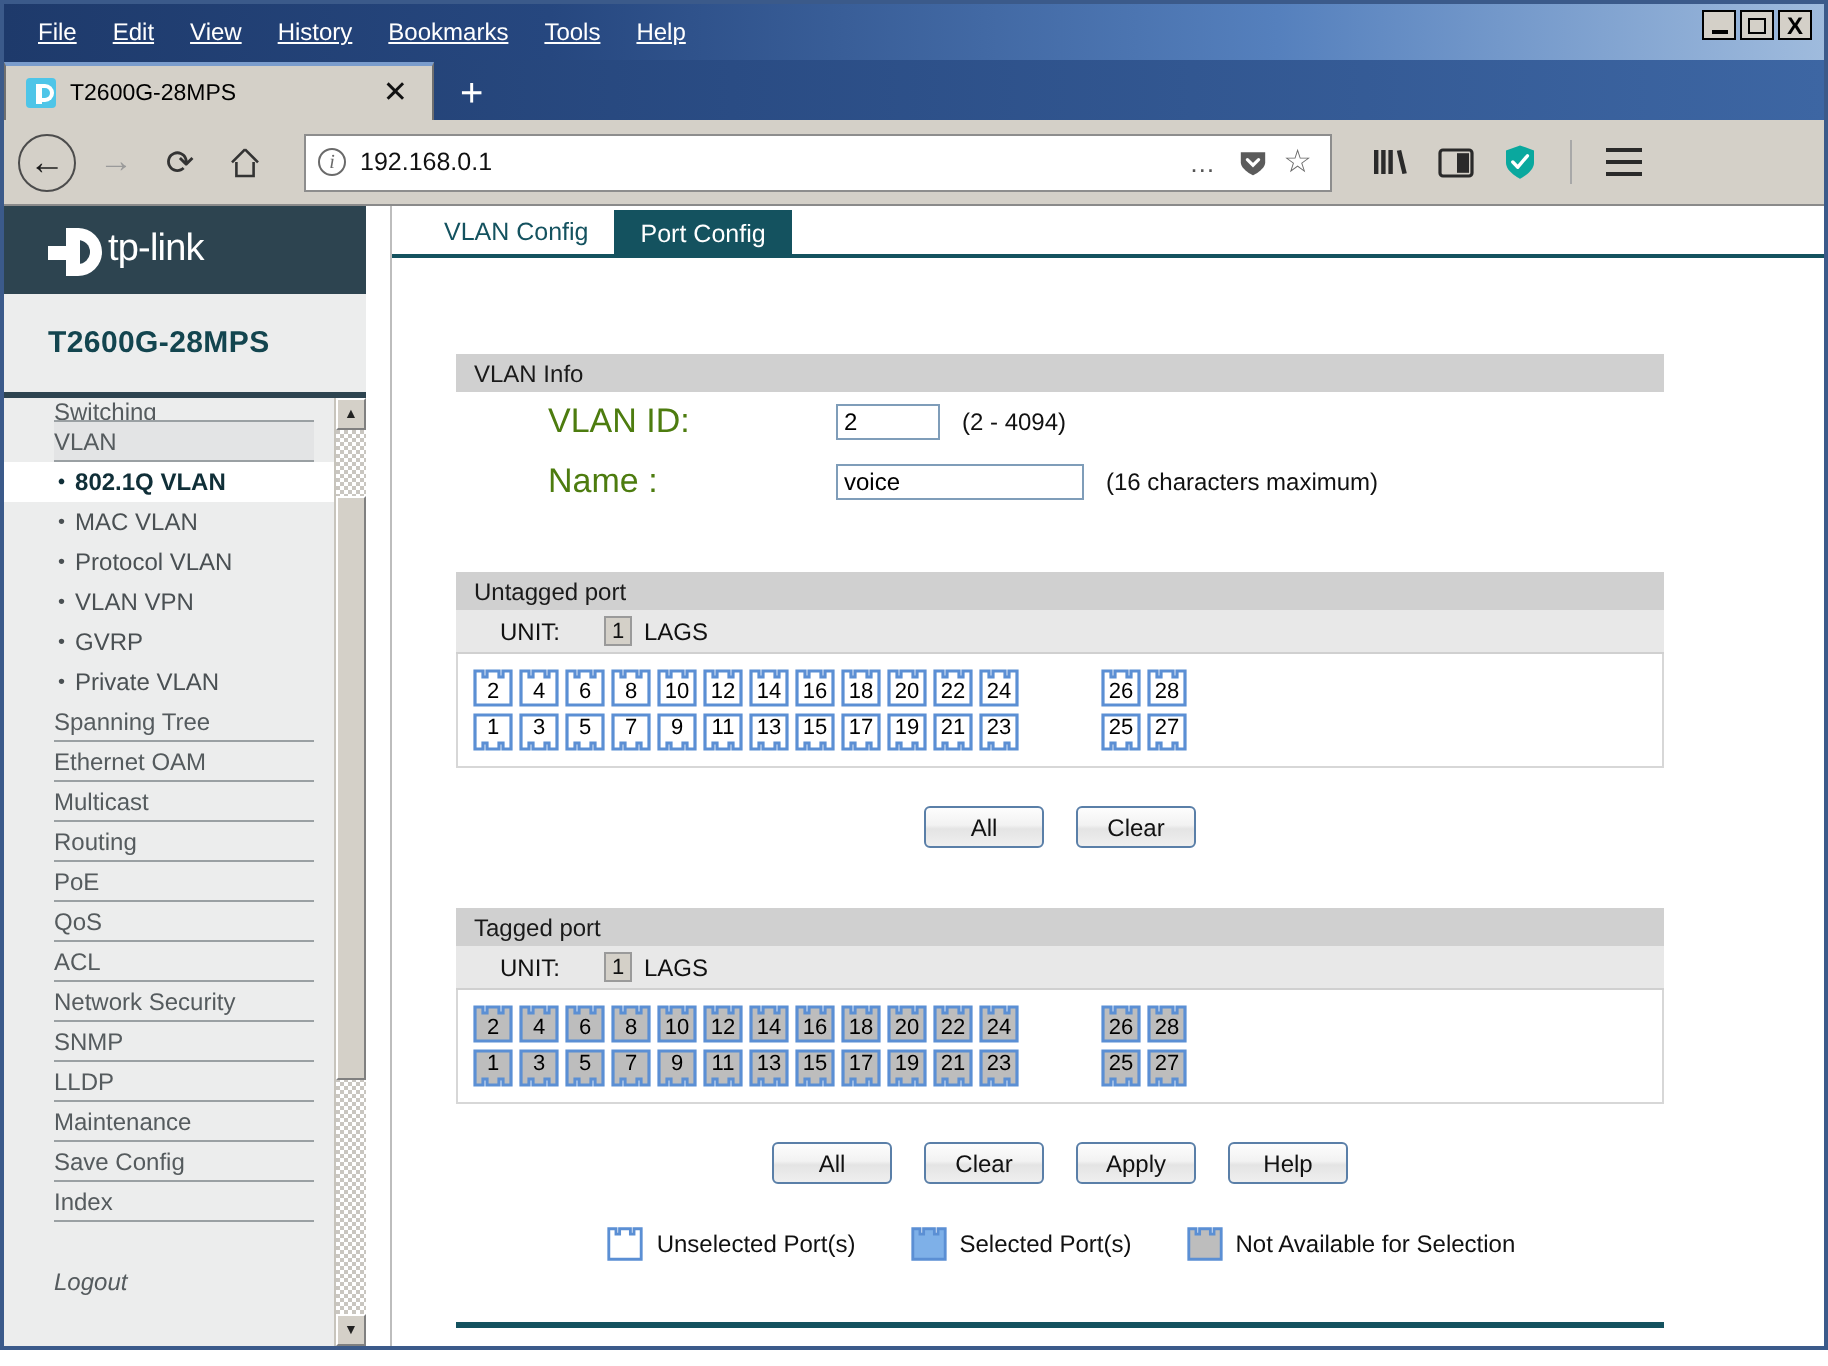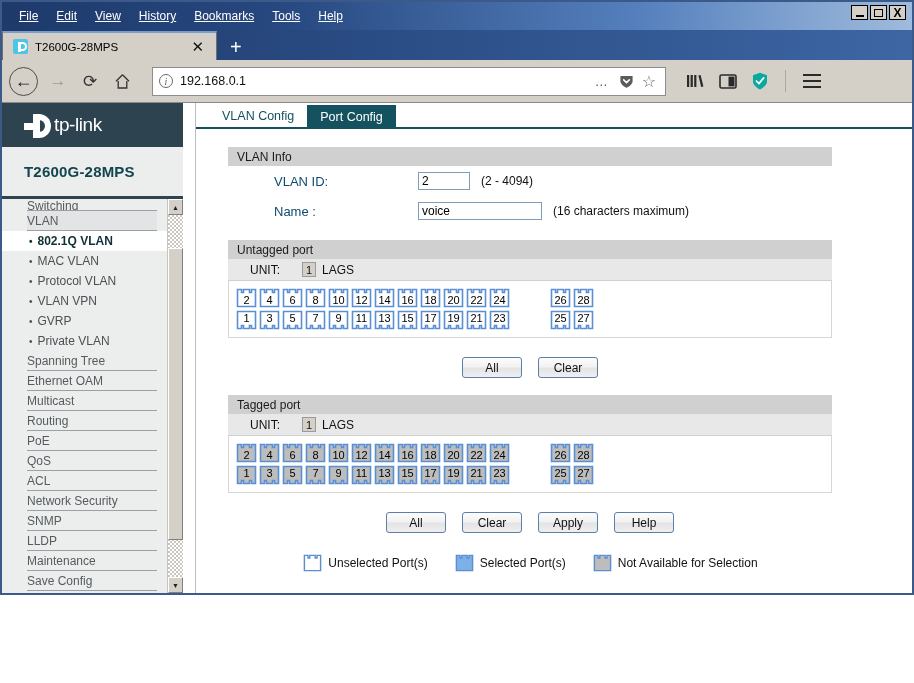--- a/index.html
+++ b/index.html
@@ -6,21 +6,21 @@
   html, body { margin:0; padding:0; }
   body {
     width:914px; height:683px;
     font-family:"Liberation Sans", sans-serif;
     font-size:12px;
     background:#ffffff;
     overflow:hidden;
   }
 
   
-  .window { width:914px; height:595px; position:relative; background:#d4d0c8;
+  .window { width:914px; height:675px; position:relative; background:#d4d0c8;
             border:2px solid #3b5a8a; }
 
   .menubar {
     height:28px;
     background:linear-gradient(to right,#1e3a6b 0%,#26477f 30%,#5580bd 70%,#9fbbdd 100%);
     display:flex; align-items:center; padding-left:8px; position:relative;
   }
   .menu-item { color:#ffffff; font-size:12px; padding:2px 9px; cursor:default; }
   .menu-item u { text-decoration:underline; }
   .wbtns { position:absolute; right:6px; top:3px; display:flex; gap:2px; }
@@ -139,24 +139,24 @@
   .tabrow::after { content:""; position:absolute; left:0; right:0; bottom:0; height:2px; background:#14525f; }
   .ptab { height:24px; padding:0 13px; display:flex; align-items:center; font-size:12.5px;
           position:relative; z-index:2; }
   .ptab.sel { background:#fff; color:#14525f; border-bottom:2px solid #14525f; }
   .ptab.unsel { background:#14525f; color:#fff; }
 
   .body { flex:1; overflow:hidden; padding:18px 0 0 0; position:relative; }
 
   .panel { width:604px; margin-left:32px; }
   .panelhdr { background:#d0d0d0; height:19px; display:flex; align-items:center;
-              padding-left:9px; font-size:12px; color:#1a1a1a; }
+              padding-left:9px; font-size:12px; color:#1a1a1a;margin-top:30px; }
 
   .frow { display:flex; align-items:center; height:30px; padding-left:46px; }
-  .flabel { width:144px; font-size:13px; color:#0c4a6e; }
+  .flabel { width:144px; font-size:17px; color:#4d7c0f; }
   .inp { border:1px solid #7f9db9; height:18px; font-size:12px; padding:1px 3px;
          font-family:"Liberation Sans", sans-serif; color:#000; background:#fff; }
   .inp.vid { width:52px; }
   .inp.nm { width:124px; }
   .hint { margin-left:11px; font-size:12px; color:#111; }
 
   .unitrow { height:22px; background:#e8e8e8; display:flex; align-items:center;
              padding-left:22px; font-size:12px; color:#111; border-bottom:1px solid #d0d0d0;}
   .unitbox { width:14px; height:15px; background:#d4d0c8; border:1px solid #9a9a9a;
              display:flex; align-items:center; justify-content:center; font-size:11px;

